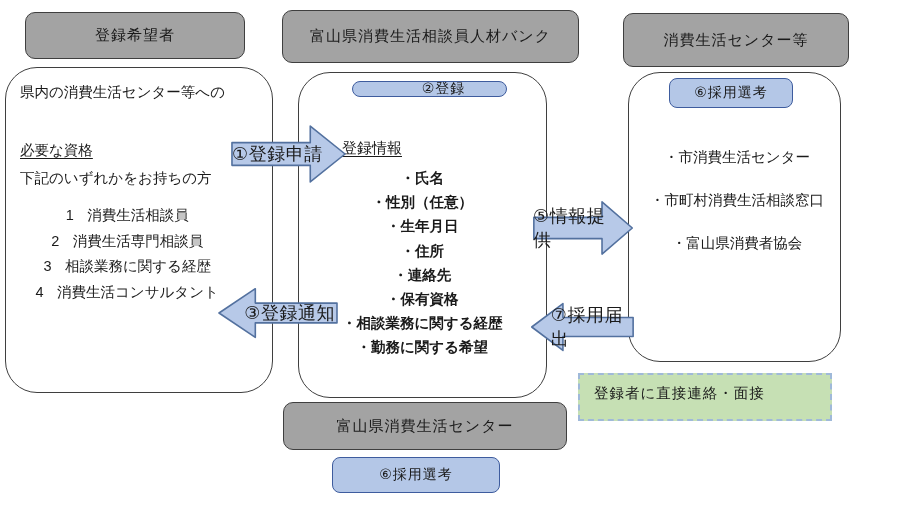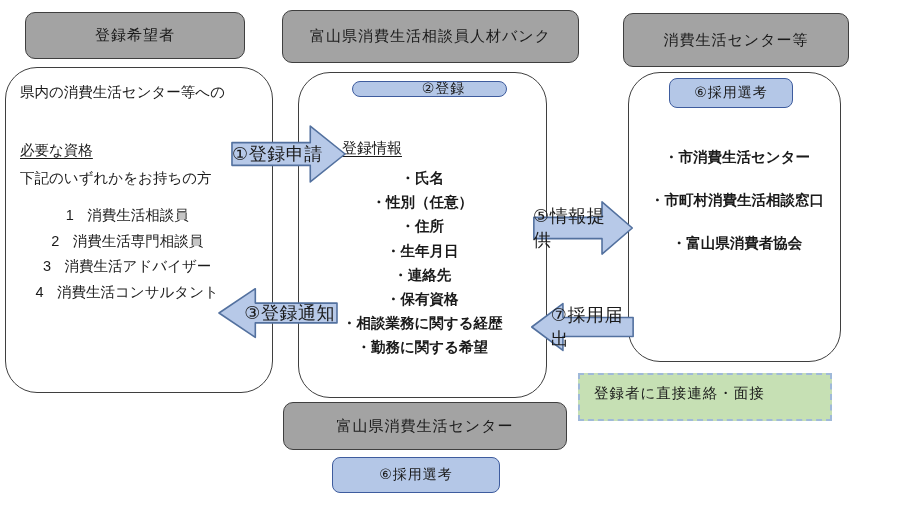--- a/index.html
+++ b/index.html
@@ -31,21 +31,21 @@
     font-size:14px;letter-spacing:1px;z-index:4;
   }
   .txt{position:absolute;white-space:nowrap;z-index:2;text-align:center;}
   .u{text-decoration:underline;text-underline-offset:3px;}
   .desc{font-size:14.5px;line-height:28px;}
   .small{font-size:14.5px;}
   .qlist{font-size:14.5px;line-height:25.6px;}
   .qnum{display:inline-block;width:35px;}
   .blist{font-size:14.5px;line-height:24.2px;list-style:none;margin:0;padding:0;font-weight:bold;}
   .rlist{font-size:14.5px;list-style:none;margin:0;padding:0;}
-  .rlist li{margin-bottom:24px;font-weight:bold;}
+  .rlist li{margin-bottom:24px;}
   
   .arrow{position:absolute;z-index:5;}
   .arrow svg{position:absolute;inset:0;width:100%;height:100%;display:block;}
   .arrow polygon{
     fill:var(--arrow_fill,#b7c9e8);
     stroke:var(--arrow_border,#53719f);
     stroke-width:1.6;stroke-linejoin:round;
     vector-effect:non-scaling-stroke;
   }
   .arrow-label{
@@ -78,34 +78,34 @@
     <span>消費生活センター等</span>
   </div>
 
   <div class="panel" style="left:5px;top:67px;width:268px;height:326px;"></div>
   <div class="txt desc" style="left:20px;top:78px;">県内の消費生活センター等への</div>
   <div class="txt small u" style="left:20px;top:141px;">必要な資格</div>
   <div class="txt small" style="left:20px;top:169px;">下記のいずれかをお持ちの方</div>
   <div class="txt qlist" style="left:22px;top:203px;">
     <div><span class="qnum">1</span><span>消費生活相談員</span></div>
     <div><span class="qnum">2</span><span>消費生活専門相談員</span></div>
-    <div><span class="qnum">3</span><span>消費生活アドバイザー</span></div>
+    <div><span class="qnum">3</span><span>相談業務に関する経歴</span></div>
     <div><span class="qnum">4</span><span>消費生活コンサルタント</span></div>
   </div>
 
   <div class="panel" style="left:298px;top:72px;width:249px;height:326px;"></div>
   <div class="badge" style="left:352px;top:81px;width:155px;height:16px;padding-left:28px;">
     <span>②登録</span>
   </div>
   <div class="txt small u" style="left:342px;top:139px;font-size:15px;">登録情報</div>
   <ul class="txt blist" style="left:342px;top:166px;">
     <li>・氏名</li>
     <li>・性別（任意）</li>
+    <li>・生年月日</li>
     <li>・住所</li>
-    <li>・生年月日</li>
     <li>・連絡先</li>
     <li>・保有資格</li>
     <li>・相談業務に関する経歴</li>
     <li>・勤務に関する希望</li>
   </ul>
 
   <div class="panel" style="left:628px;top:72px;width:213px;height:290px;"></div>
   <div class="badge" style="left:669px;top:78px;width:124px;height:30px;">
     <span>⑥採用選考</span>
   </div>

